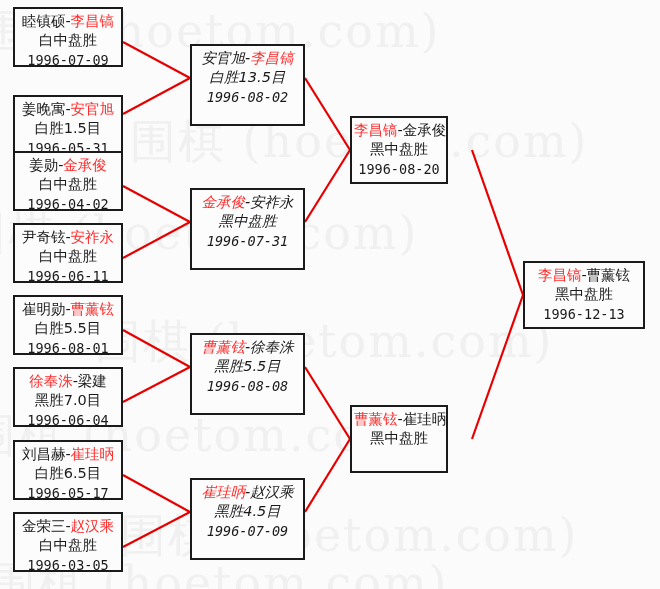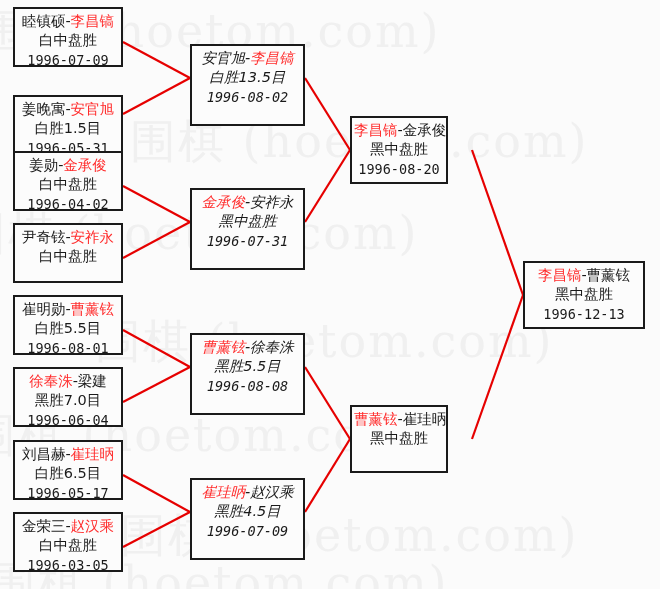--- a/index.html
+++ b/index.html
@@ -145,20 +145,21 @@
         <div class="date-line">1996-05-31</div>
       </div>
       <div class="match-box r1 b2">
         <div class="players-line"><span class="player-name">姜勋</span><span class="vs-dash">-</span><span class="player-name winner">金承俊</span></div>
         <div class="result-line">白中盘胜</div>
         <div class="date-line">1996-04-02</div>
       </div>
       <div class="match-box r1 b3">
         <div class="players-line"><span class="player-name">尹奇铉</span><span class="vs-dash">-</span><span class="player-name winner">安祚永</span></div>
         <div class="result-line">白中盘胜</div>
+        <div class="date-line">1996-06-11</div>
       </div>
       <div class="match-box r1 b4">
         <div class="players-line"><span class="player-name">崔明勋</span><span class="vs-dash">-</span><span class="player-name winner">曹薰铉</span></div>
         <div class="result-line">白胜5.5目</div>
         <div class="date-line">1996-08-01</div>
       </div>
       <div class="match-box r1 b5">
         <div class="players-line"><span class="player-name winner">徐奉洙</span><span class="vs-dash">-</span><span class="player-name">梁建</span></div>
         <div class="result-line">黑胜7.0目</div>
         <div class="date-line">1996-06-04</div>

